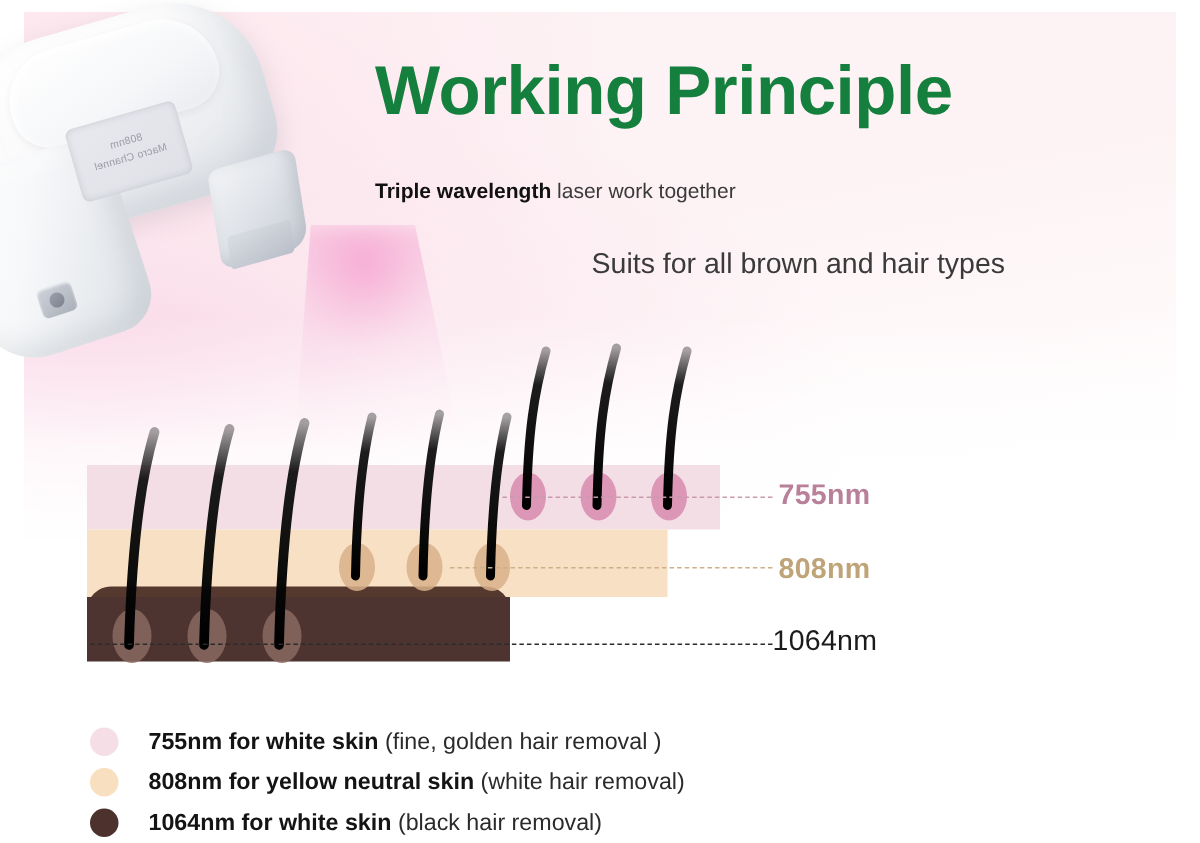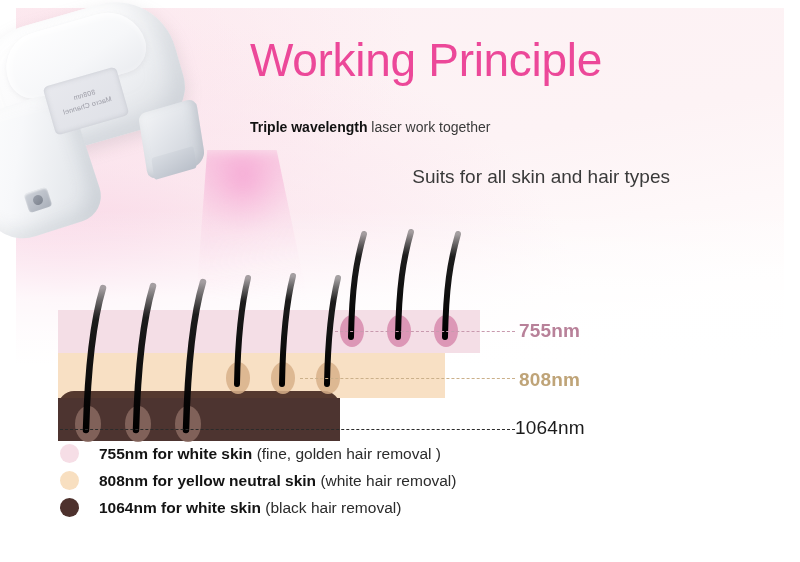--- a/index.html
+++ b/index.html
@@ -108,21 +108,21 @@
     background:
       radial-gradient(60% 48% at 42% 18%, rgba(245,150,205,0.62) 0%, rgba(246,175,215,0.30) 46%, rgba(255,255,255,0) 78%),
       linear-gradient(172deg, rgba(244,168,210,0.55) 0%, rgba(247,196,222,0.34) 40%, rgba(252,228,240,0.10) 74%, rgba(255,255,255,0) 100%);
     clip-path:polygon(10% 0%, 72% 0%, 100% 100%, 0% 100%);
     filter:blur(7px);
   }
 
   
   #title {
     position:absolute; left:250px; top:36px; width:420px;
-    font-size:46px; font-weight:400; color:#ec4899;
+    font-size:46px; font-weight:700; color:#15803d;
     letter-spacing:-0.3px; line-height:1.06;
   }
   #subtitle {
     position:absolute; left:250px; top:118px; width:420px;
     font-size:14px; color:#3a3a3a; line-height:1.35;
   }
   #subtitle .bold { font-weight:700; color:#111111; }
   #subtitle2 {
     position:absolute; left:250px; top:166px; width:420px;
     text-align:right;
@@ -151,21 +151,21 @@
   .dash-808  { left:300px; top:378px; width:215px; border-color:#cbb08a; }
   .dash-1064 { left:60px;  top:429px; width:455px; border-color:#2b2b2b; }
 
   
   .wl-label { position:absolute; font-size:19px; font-weight:600; letter-spacing:0.2px; }
   .wl-755  { left:519px; top:320px; color:#b88199; }
   .wl-808  { left:519px; top:369px; color:#bfa478; }
   .wl-1064 { left:515px; top:417px; color:#1b1b1b; font-weight:400; }
 
   
-  #legend { position:absolute; left:60px; top:440px; width:520px; }
+  #legend { position:absolute; left:60px; top:481px; width:520px; }
   .leg-row { display:flex; align-items:center; height:27px; }
   .leg-dot { width:19px; height:19px; border-radius:50%; flex:0 0 19px; }
   .leg-txt { margin-left:20px; font-size:15.5px; color:#141414; white-space:nowrap; }
   .leg-txt .b { font-weight:700; }
   .leg-txt .n { font-weight:400; color:#2b2b2b; }
 </style>
 </head>
 <body>
 
 <div id="canvas">
@@ -186,21 +186,21 @@
       </div>
     </div>
     <div class="hp-btn"></div>
   </div>
   <div id="beam"></div>
 
   <div id="title">Working Principle</div>
   <div id="subtitle">
     <span class="bold">Triple wavelength</span><span> laser work together</span>
   </div>
-  <div id="subtitle2">Suits for all skin and hair types</div>
+  <div id="subtitle2">Suits for all brown and hair types</div>
 
   <div id="diagram">
 
     <div class="layer layer-755"></div>
     <div class="layer layer-808"></div>
     <div class="layer-1064-dome"></div>
     <div class="layer layer-1064"></div>
 
     <svg width="800" height="562" style="position:absolute;left:0;top:0;">
       <defs>

